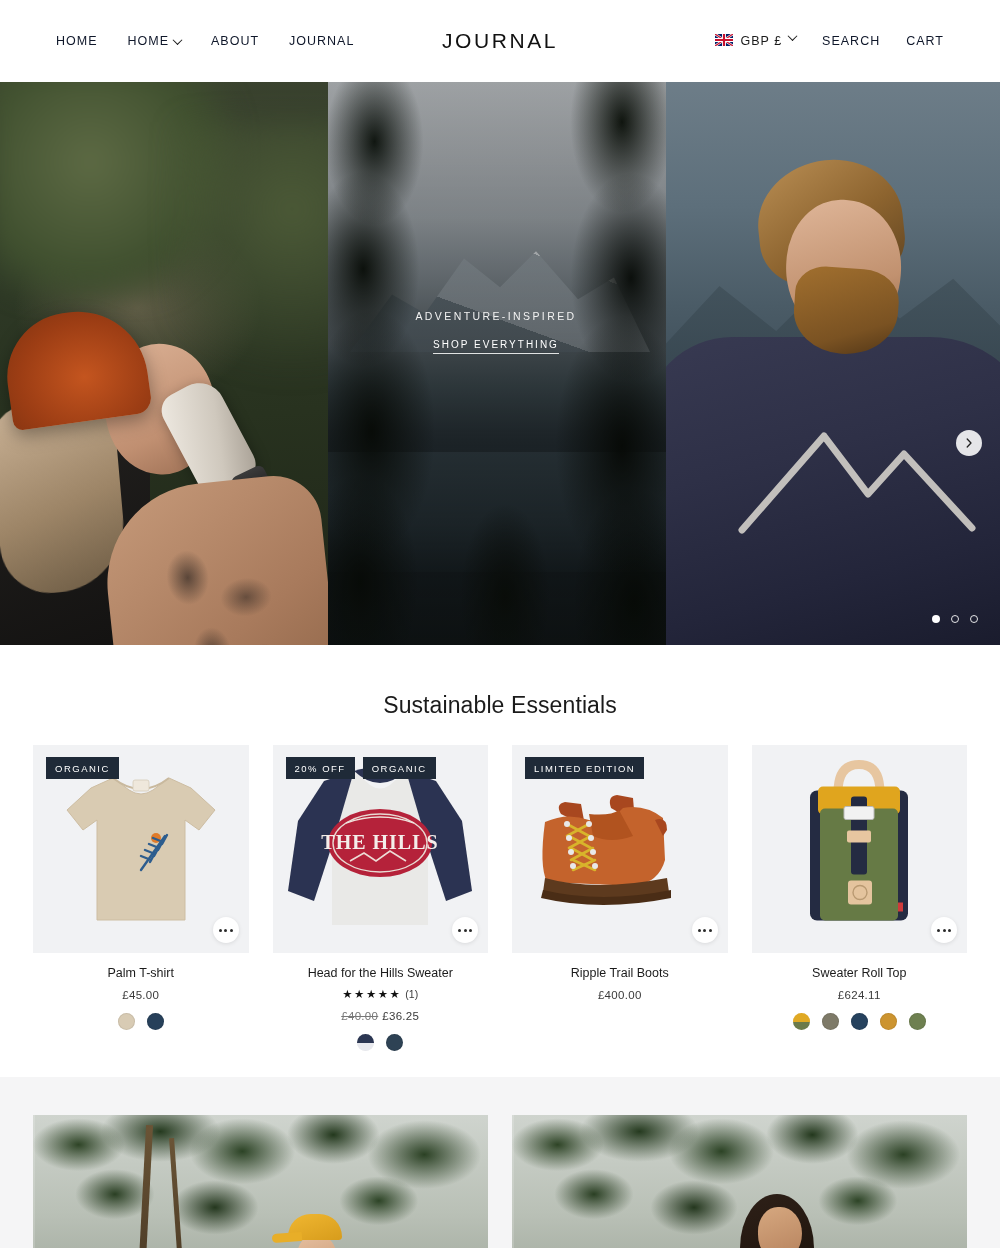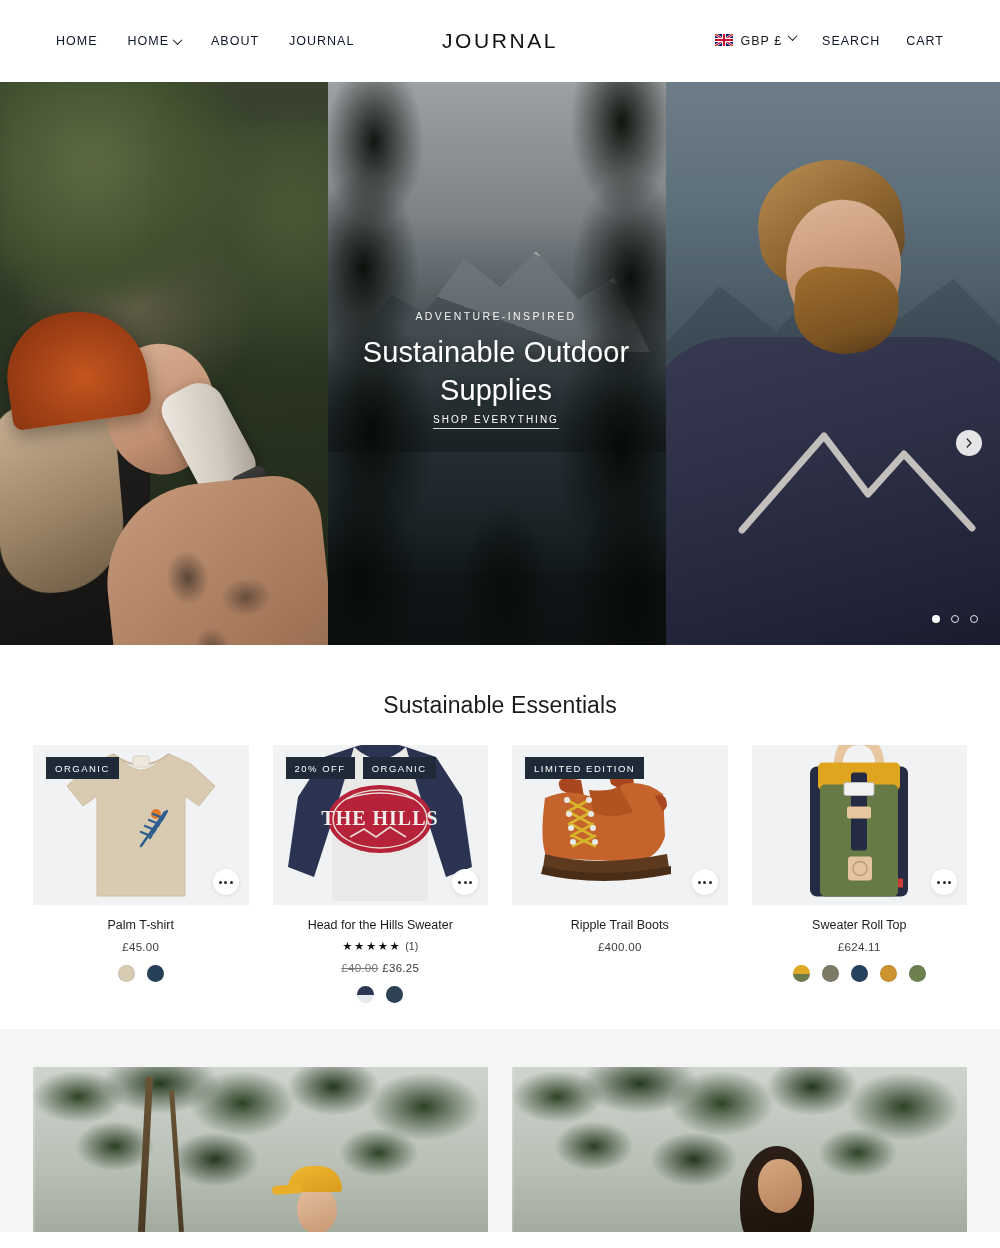--- a/index.html
+++ b/index.html
@@ -304,21 +304,21 @@
     margin-bottom:26px;
   }
   .product-grid{
     display:flex;
     gap:24px;
     padding:0 33px;
   }
   .product-card{ flex:1; min-width:0; }
   .pimg{
     position:relative;
-    height:160px;
+    height:208px;
     background:#f1f2f4;
     overflow:hidden;
     cursor:pointer;
   }
   .badges{
     position:absolute; left:13px; top:12px;
     display:flex; gap:8px; z-index:3;
   }
   .badge{
     background:#1f2a38;
@@ -522,24 +522,20 @@
     <svg class="mark" viewBox="0 0 256 140">
       <path d="M14 128 L96 34 L140 92 L176 52 L244 126" fill="none" stroke="#d7d4cd" stroke-width="7" stroke-linecap="round" stroke-linejoin="round" opacity=".88"></path>
     </svg>
     <div class="hair"></div>
     <div class="face"></div>
     <div class="beard"></div>
   </div>
 
   <div class="hero-copy">
     <div class="eyebrow">ADVENTURE-INSPIRED</div>
-    <h1 class="hero-title">
-      <span>Sustainable Outdoor</span><br>
-      <span>Supplies</span>
-    </h1>
     <a class="hero-cta">SHOP EVERYTHING</a>
   </div>
 
   <div class="hero-arrow">
     <svg width="12" height="12" viewBox="0 0 12 12">
       <path d="M4.2 2 L8 6 L4.2 10" fill="none" stroke="#222" stroke-width="1.3" stroke-linecap="round" stroke-linejoin="round"></path>
     </svg>
   </div>
 
   <div class="hero-dots">

